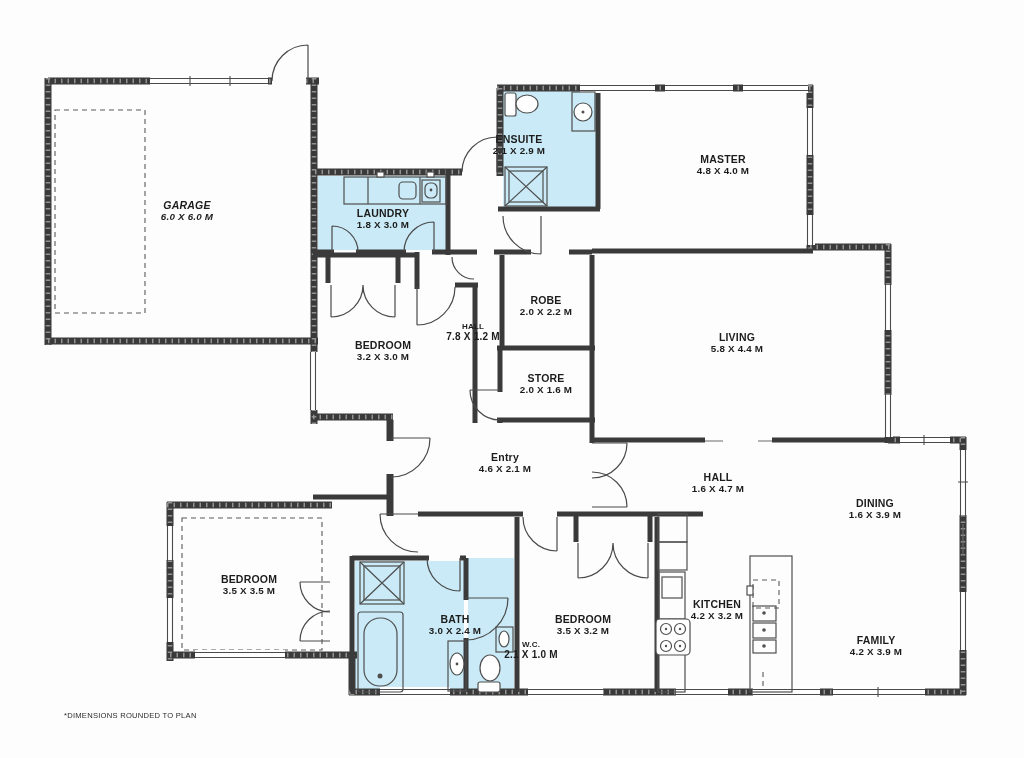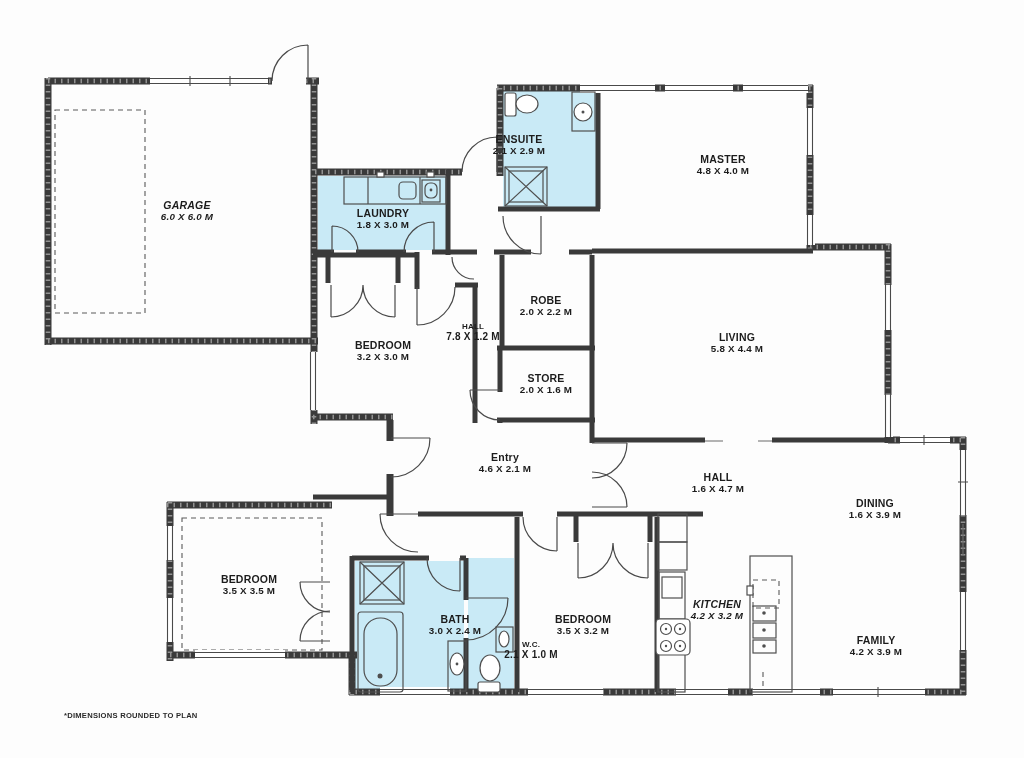--- a/index.html
+++ b/index.html
@@ -10,21 +10,21 @@
   #plan svg{position:absolute;left:0;top:0;}
   .room-label{
     position:absolute;transform:translateX(-50%);text-align:center;
     font-weight:bold;font-size:10.5px;line-height:12px;color:#1c1c1c;
     white-space:nowrap;letter-spacing:.2px;
   }
   .room-label .dims{font-size:9.8px;}
   .room-label.small{font-size:8px;line-height:9.5px;}
   .room-label.small .dims{font-size:10px;}
   #footnote{
-    position:absolute;left:64px;top:711px;font-size:7.6px;font-weight:bold;
+    position:absolute;left:64px;top:711px;font-size:7.6px;font-weight:normal;
     color:#2a2a2a;letter-spacing:.25px;
   }
   
   .wall-ext{stroke:#3a3a3a;stroke-width:7;fill:none;}
   .wall-tie{stroke:#ffffff;stroke-width:4.5;fill:none;stroke-dasharray:1.5 5;opacity:.45;}
   .wall-int{stroke:#3a3a3a;stroke-width:5;fill:none;}
   .thinline{stroke:#6a6a6a;stroke-width:1.2;fill:none;}
   .winline{stroke:#4a4a4a;stroke-width:1.1;fill:none;}
   .winrect{fill:#ffffff;stroke:none;}
   .arc{stroke:#4a4a4a;stroke-width:1.2;fill:none;}
@@ -271,21 +271,21 @@
     <div class="dims">3.0 X 2.4 M</div>
   </div>
       <div class="room-label small" style="left: 490px; top: 640px; margin-left: 41px;">
     <div>W.C.</div>
     <div class="dims">2.1 X 1.0 M</div>
   </div>
       <div class="room-label" style="left: 583px; top: 613px;">
     <div>BEDROOM</div>
     <div class="dims">3.5 X 3.2 M</div>
   </div>
-      <div class="room-label" style="left: 717px; top: 598px; font-style: italic;">
+      <div class="room-label" style="left: 717px; top: 598px;">
     <div>KITCHEN</div>
     <div class="dims">4.2 X 3.2 M</div>
   </div>
       <div class="room-label" style="left: 876px; top: 598px; margin-top: 36px;">
     <div>FAMILY</div>
     <div class="dims">4.2 X 3.9 M</div>
   </div>
     </div>
 
   <div id="footnote">*DIMENSIONS ROUNDED TO PLAN</div>

